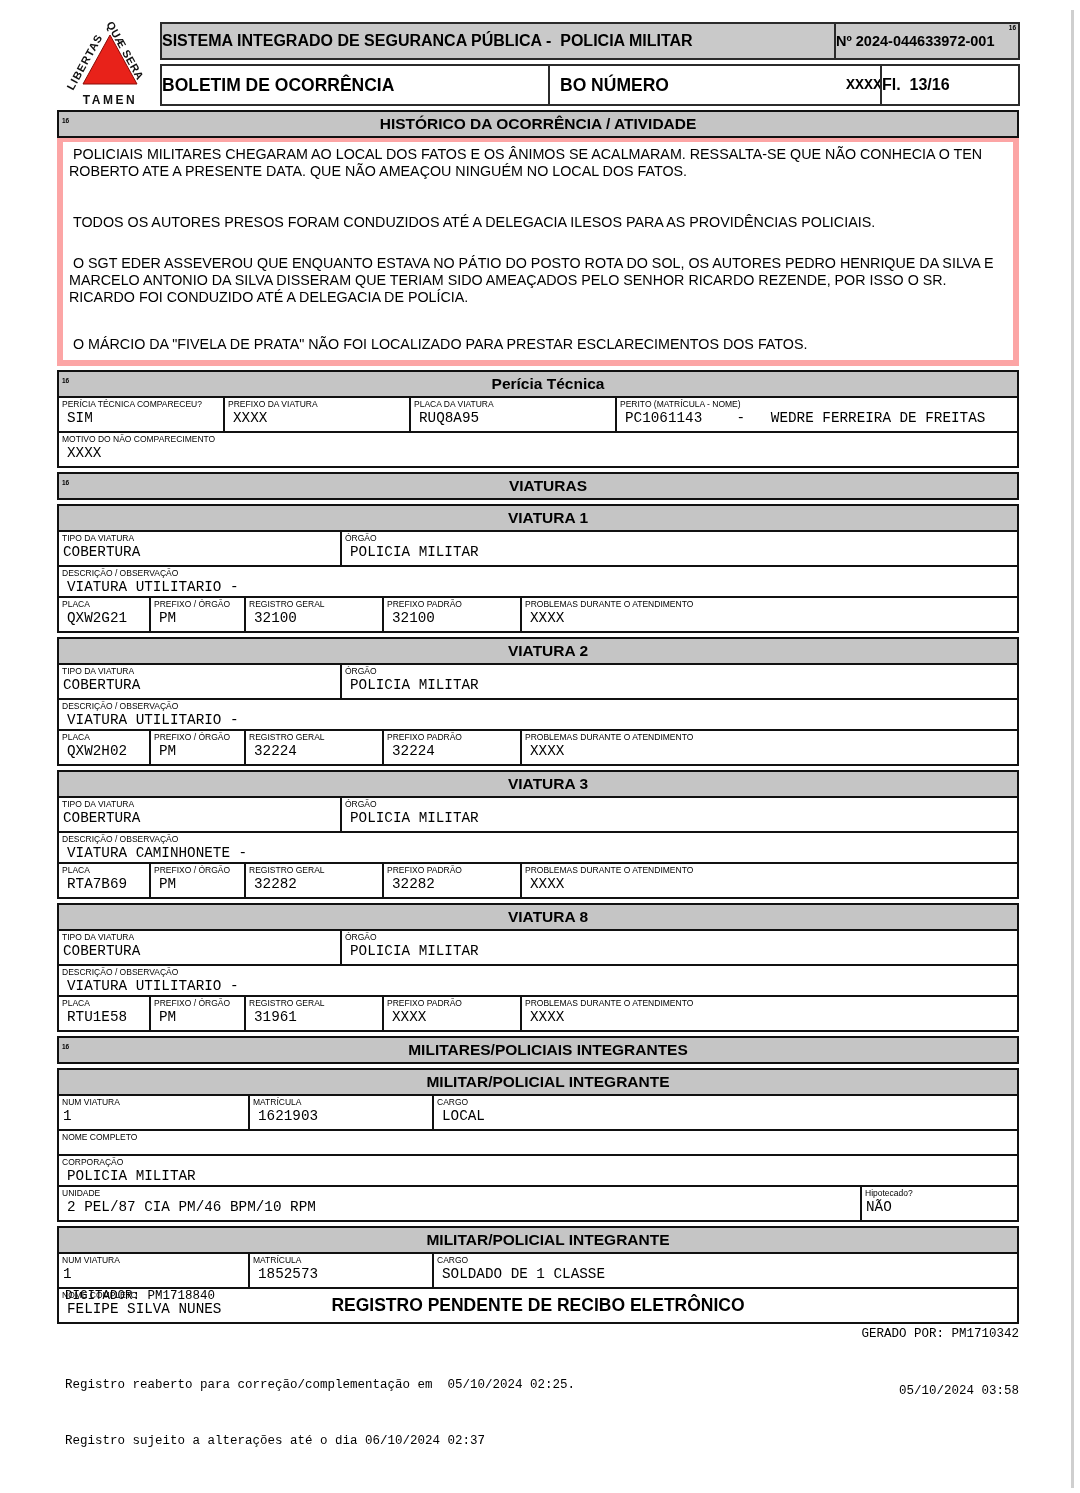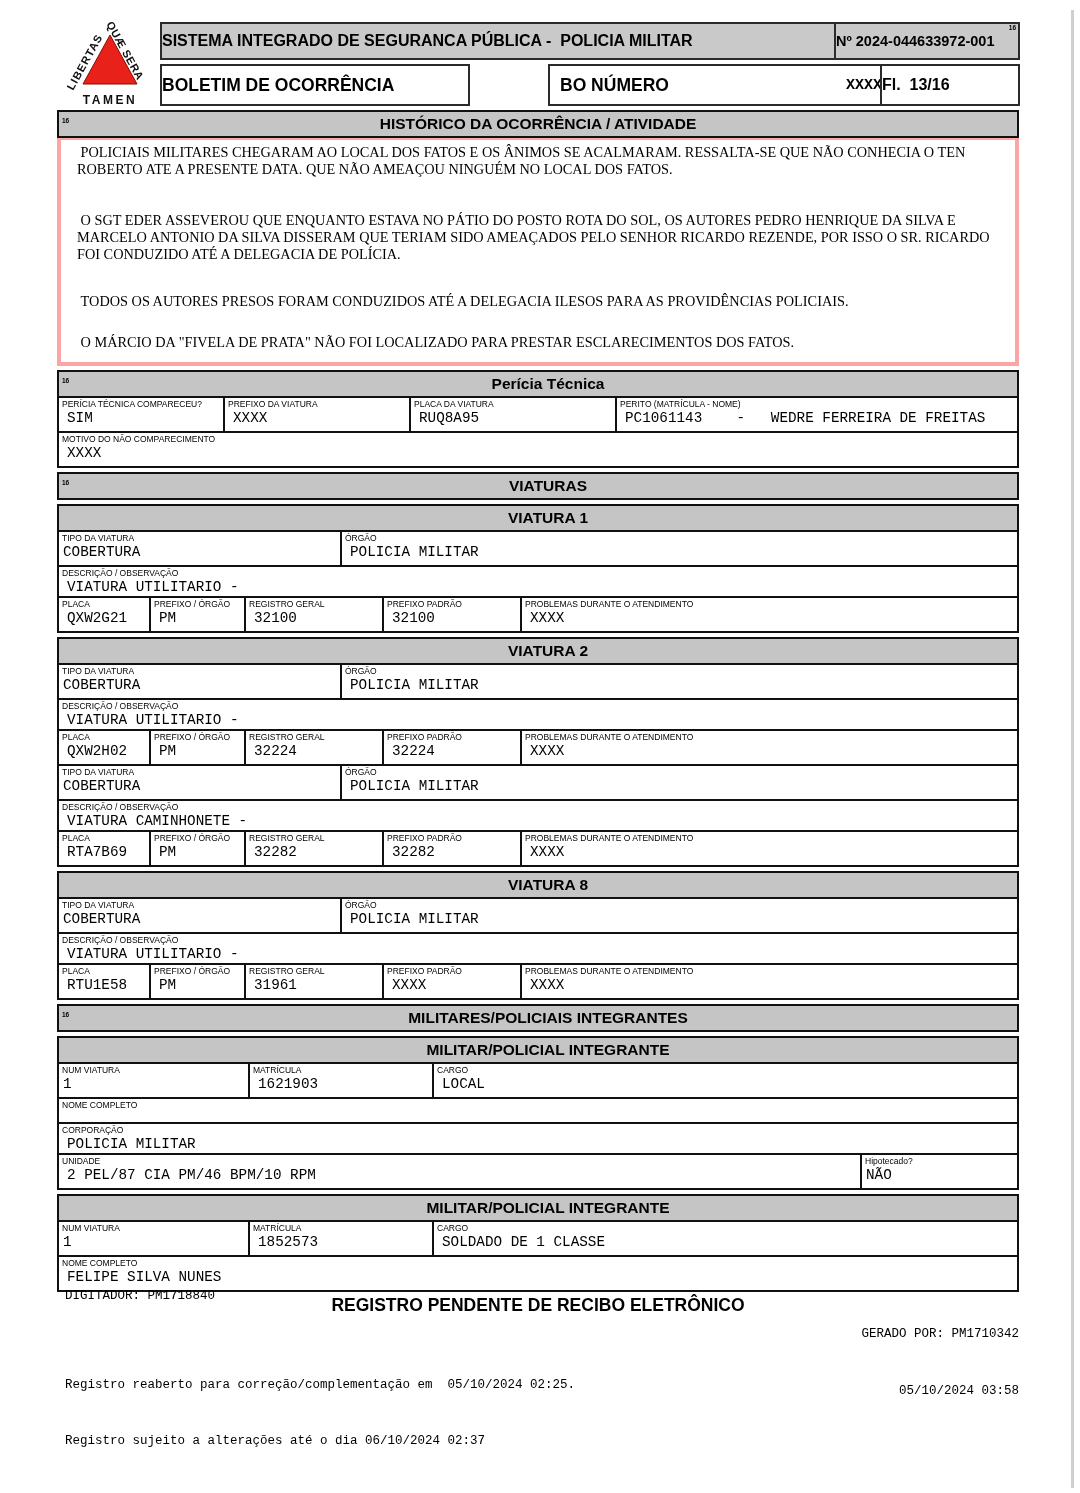--- a/index.html
+++ b/index.html
@@ -15,21 +15,21 @@
 
   
   .logo { position:absolute; left:60px; top:15px; width:100px; height:95px; }
   .hbox {
     position:absolute; border:2px solid #2b2b2b; background:#fff;
     display:flex; align-items:center; justify-content:flex-start; white-space:pre;
   }
   .hbox.gray { background:#c9c9c9; }
   #box-system   { left:160px; top:22px;  width:676px; height:38px; font-weight:bold; font-size:16px; }
   #box-number   { left:834px; top:22px;  width:186px; height:38px; font-weight:bold; font-size:14.5px; }
-  #box-doctitle { left:160px; top:64px;  width:310px; height:42px; font-weight:bold; font-size:17.5px; }
+  #box-doctitle { left:160px; top:64px;  width:390px; height:42px; font-weight:bold; font-size:17.5px; }
   #box-bonum    { left:548px; top:64px;  width:394px; height:42px; font-weight:bold; font-size:17.5px; justify-content:center; padding-left:10px; }
   #box-fl       { left:880px; top:64px;  width:140px; height:42px; font-weight:bold; font-size:16px; }
   .bonum-x { margin-left:auto; margin-right:58px; font-family:"Liberation Mono",monospace; font-weight:bold; font-size:15px; }
   .mark-r { position:absolute; right:2px; top:0px; font-size:6.5px; font-weight:bold; }
 
   
   .doc { position:absolute; left:57px; top:110px; width:962px;border-radius:29px; }
   .bar {
     position:relative; border:2px solid #111; background:#c5c5c5;
     text-align:center; font-weight:bold; font-size:15.5px; line-height:17px;
@@ -43,23 +43,23 @@
   .cell { padding:1px 3px 4px 3px; flex-shrink:0; }
   .row.thin .cell { padding-bottom:0; }
   .cell.rest { flex:1 1 auto; }
   .cell + .cell { border-left:2px solid #111; }
   .lbl { font-size:8.5px; line-height:10px; white-space:nowrap; }
   .val {
     font-family:"Liberation Mono", monospace;
     font-size:14.3px; line-height:18px; white-space:pre; padding-left:5px;
   }
   .hist {
-    border:4px solid #fca5a5; margin-top:-2px; background:#fff;
-    padding:4px 16px; height:230px; overflow:hidden;
-    font-family:Liberation Serif, serif; font-size:14.3px; line-height:17px;
+    border:6px solid #fca5a5; margin-top:-2px; background:#fff;
+    padding:4px 6px; height:230px; overflow:hidden;
+    font-family:Liberation Sans, sans-serif; font-size:14.3px; line-height:17px;
   }
   .hist p { margin:0; white-space:pre-wrap; }
 
   
   .footer { position:absolute; left:57px; top:1283px; width:962px; height:90px;
             font-family:"Liberation Mono", monospace; font-size:12.5px; }
   .f-left   { position:absolute; left:8px;  top:6px;  white-space:pre; }
   .f-center { position:absolute; left:0; right:0; top:12px; text-align:center;
               font-family:"Liberation Sans",sans-serif; font-weight:bold; font-size:17.5px; }
   .f-right  { position:absolute; right:0px; top:4px; text-align:right; line-height:19px; white-space:pre; }
@@ -98,22 +98,22 @@
 </div>
 
 <div class="doc">
 
   <div class="bar">
     <span class="mark">16</span>
     <span>HISTÓRICO DA OCORRÊNCIA / ATIVIDADE</span>
   </div>
   <div class="hist">
     <p style="margin-bottom:34px"> POLICIAIS MILITARES CHEGARAM AO LOCAL DOS FATOS E OS ÂNIMOS SE ACALMARAM. RESSALTA-SE QUE NÃO CONHECIA O TEN ROBERTO ATE A PRESENTE DATA. QUE NÃO AMEAÇOU NINGUÉM NO LOCAL DOS FATOS.</p>
+    <p style="margin-bottom:24px"> TODOS OS AUTORES PRESOS FORAM CONDUZIDOS ATÉ A DELEGACIA ILESOS PARA AS PROVIDÊNCIAS POLICIAIS.</p>
     <p style="margin-bottom:30px"> O SGT EDER ASSEVEROU QUE ENQUANTO ESTAVA NO PÁTIO DO POSTO ROTA DO SOL, OS AUTORES PEDRO HENRIQUE DA SILVA E MARCELO ANTONIO DA SILVA DISSERAM QUE TERIAM SIDO AMEAÇADOS PELO SENHOR RICARDO REZENDE, POR ISSO O SR. RICARDO FOI CONDUZIDO ATÉ A DELEGACIA DE POLÍCIA.</p>
-    <p style="margin-bottom:24px"> TODOS OS AUTORES PRESOS FORAM CONDUZIDOS ATÉ A DELEGACIA ILESOS PARA AS PROVIDÊNCIAS POLICIAIS.</p>
     <p> O MÁRCIO DA "FIVELA DE PRATA" NÃO FOI LOCALIZADO PARA PRESTAR ESCLARECIMENTOS DOS FATOS.</p>
   </div>
 
   <div class="bar gap">
     <span class="mark">16</span>
     <span>Perícia Técnica</span>
   </div>
   <div class="row mt" style="min-height:33px">
     <div class="cell" style="width:164px">
       <div class="lbl">PERÍCIA TÉCNICA COMPARECEU?</div>
@@ -221,20 +221,23 @@
     <div class="cell" style="width:138px">
       <div class="lbl">PREFIXO PADRÃO</div>
       <div class="val">32224</div>
     </div>
     <div class="cell rest">
       <div class="lbl">PROBLEMAS DURANTE O ATENDIMENTO</div>
       <div class="val">XXXX</div>
     </div>
   </div>
 
+  <div class="bar gap">
+    <span>VIATURA 3</span>
+  </div>
   <div class="row mt">
     <div class="cell" style="width:281px">
       <div class="lbl">TIPO DA VIATURA</div>
       <div class="val" style="padding-left:1px">COBERTURA</div>
     </div>
     <div class="cell rest">
       <div class="lbl">ÓRGÃO</div>
       <div class="val">POLICIA MILITAR</div>
     </div>
   </div>

